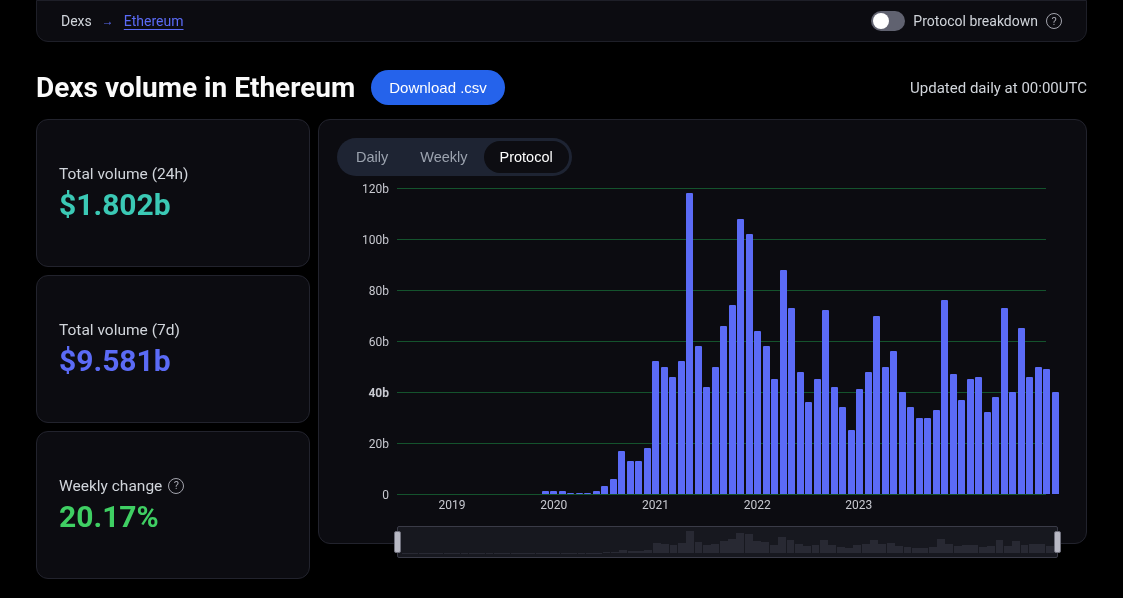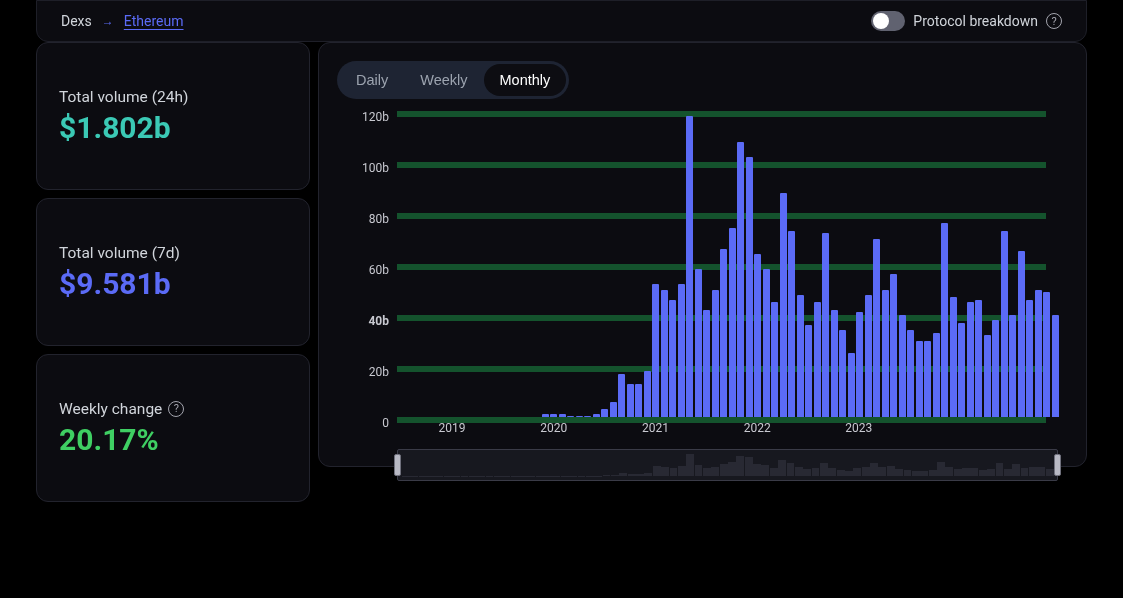--- a/index.html
+++ b/index.html
@@ -27,21 +27,21 @@
   .metric-value { font-size: 30px; font-weight: 700; margin-top: 4px; }
   .val-teal { color: #3bc9b5; }
   .val-blue { color: #5b6bf6; }
   .val-green { color: #3fcf63; }
   .chart-card { flex: 1; padding: 18px 18px 18px 18px; height: 425px; }
   .tabs { display: inline-flex; background: #1e2433; border-radius: 24px; padding: 3px; margin-bottom: 12px; }
   .tab { padding: 8px 16px; border-radius: 20px; font-size: 14.5px; color: #9ca3af; background: transparent; border: none; cursor: pointer; }
   .tab.active { background: #0d0d12; color: #fff; }
   .chart-area { position: relative; height: 306px; margin-left: 60px; margin-right: 10px; }
   .grid-lines { position: absolute; inset: 0; }
-  .gline { position: absolute; left: 0; right: 12px; border-top: 6px solid #14532d; }
+  .gline { position: absolute; left: 0; right: 12px; border-top: 1px solid #14532d; }
   .ylabel { position: absolute; right: 100%; margin-right: 8px; transform: translateY(-50%); font-size: 12px; color: #c8c9d0; white-space: nowrap; }
   .bars { position: absolute; inset: 0; display: flex; align-items: flex-end; gap: 1.5px; }
   .bar { flex: 1; background: #5b6bf6; border-radius: 1px 1px 0 0; }
   .xaxis { position: relative; height: 22px; margin-left: 60px; margin-right: 10px; }
   .xtick { position: absolute; top: 4px; font-size: 12px; color: #c8c9d0; transform: translateX(-50%); }
   .brush { position: relative; height: 32px; margin: 10px 10px 0 60px; background: #17181f; border: 1px solid #3a3b47; border-radius: 2px; }
   .brush-handle { position: absolute; top: 4px; width: 7px; height: 22px; background: #b8b9c4; border: 1px solid #6f707c; border-radius: 2px; }
   .brush-handle.left { left: -4px; }
   .brush-handle.right { right: -4px; }
   .brush-spark { position: absolute; inset: 4px; display: flex; align-items: flex-end; gap: 0.5px; opacity: 0.35; }
@@ -59,20 +59,27 @@
     </div>
     <div class="toggle-wrap">
       <div class="toggle">
         <div class="toggle-knob"></div>
       </div>
       <span>Protocol breakdown</span>
       <span class="help-icon">?</span>
     </div>
   </div>
 
+  <div class="title-row">
+    <div class="title-left">
+      <h1>Dexs volume in Ethereum</h1>
+      <button class="download-btn">Download .csv</button>
+    </div>
+    <span class="updated">Updated daily at 00:00UTC</span>
+  </div>
 
   <div class="content">
     <div class="metrics">
       <div class="card metric-card">
         <span class="metric-label">Total volume (24h)</span>
         <span class="metric-value val-teal">$1.802b</span>
       </div>
       <div class="card metric-card">
         <span class="metric-label">Total volume (7d)</span>
         <span class="metric-value val-blue">$9.581b</span>
@@ -83,21 +90,21 @@
           <span class="help-icon">?</span>
         </span>
         <span class="metric-value val-green">20.17%</span>
       </div>
     </div>
 
     <div class="card chart-card">
       <div class="tabs">
         <button class="tab">Daily</button>
         <button class="tab">Weekly</button>
-        <button class="tab active">Monthly</button>
+        <button class="tab active">Protocol</button>
       </div>
 
       <div class="chart-area">
         <div class="grid-lines" id="gridlines">
             <div class="gline" style="top: 100%;">
               <span class="ylabel">0</span>
             </div>
             <div class="gline" style="top: 83.3333%;">
               <span class="ylabel">20b</span>
             </div>

